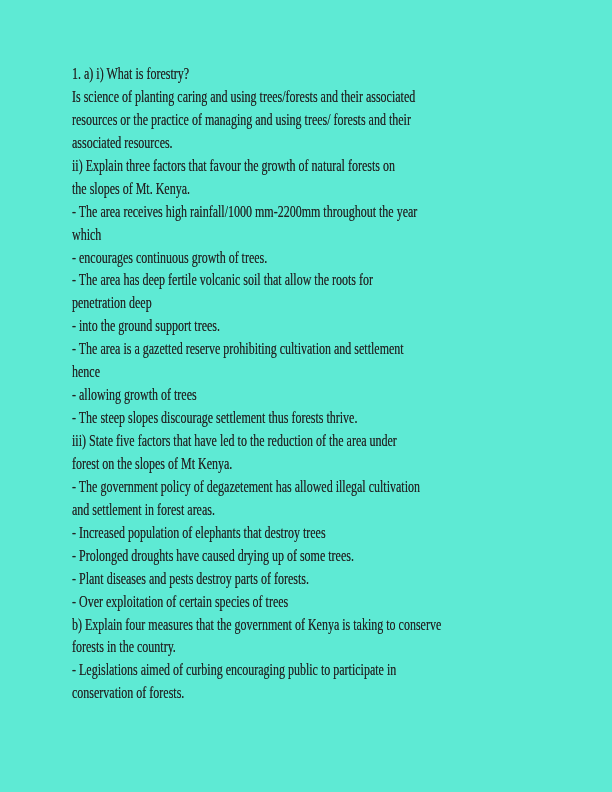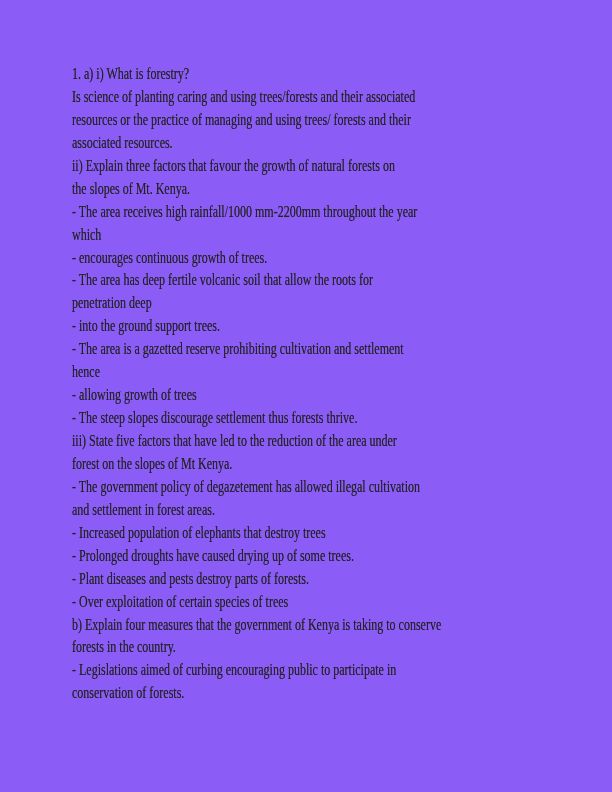--- a/index.html
+++ b/index.html
@@ -13,21 +13,21 @@
     height: 792px;
     overflow: hidden;
     font-family: "Liberation Serif", "DejaVu Serif", serif;
   }
   .page {
     position: absolute;
     left: 0;
     top: 0;
     width: 612px;
     height: 792px;
-    background: #8b5cf6;
+    background: #5eead4;
   }
   .doc-text {
     position: absolute;
     left: 72px;
     top: 63px;
     width: 660px;                 
     transform: scaleX(0.75);      
     transform-origin: 0 0;
     font-size: 16px;
     line-height: 22.93px;

